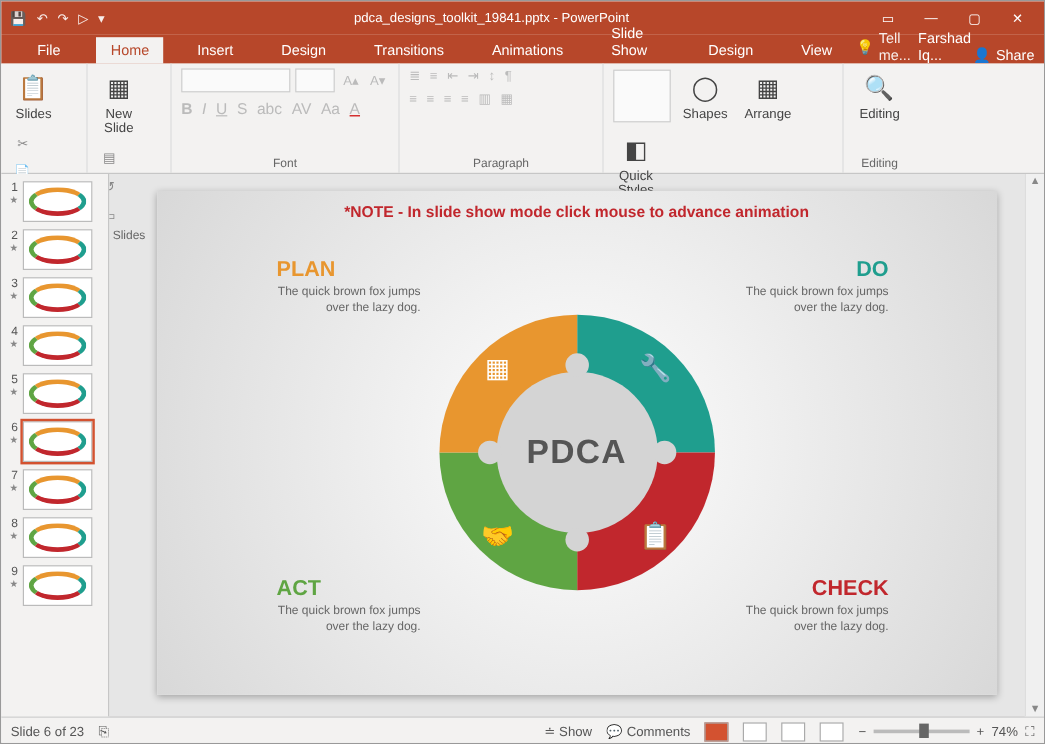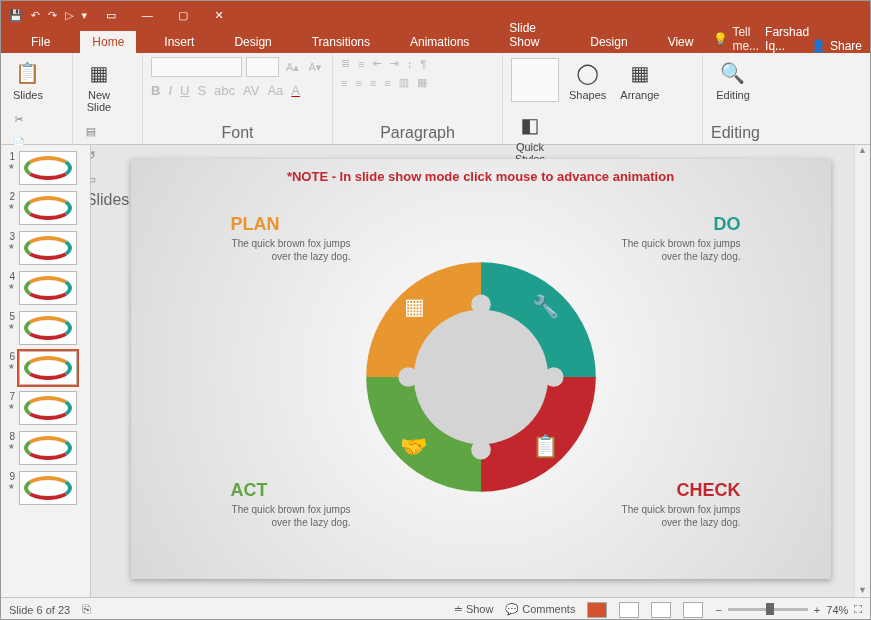--- a/index.html
+++ b/index.html
@@ -11,21 +11,21 @@
 .winbtns { display:flex; gap:4px; padding-right:6px; }
 .winbtns span { width:32px; text-align:center; cursor:pointer; }
 .tabs { height:24px; background:#b7472a; display:flex; align-items:flex-end; font-size:12px; color:#fff; }
 .tab { padding:4px 12px; cursor:pointer;margin-left:16px; }
 .tab.active { background:#f3f2f1; color:#b7472a; }
 .tab.file { padding-left:14px; padding-right:14px; }
 .tellme { margin-left:8px; display:flex; align-items:center; gap:4px; opacity:.9; }
 .share { margin-left:auto; margin-right:8px; display:flex; align-items:center; gap:4px; }
 .ribbon { height:92px; background:#f3f2f1; border-bottom:1px solid #c6c6c6; display:flex; font-size:11px; color:#444; }
 .group { border-right:1px solid #dcdcdc; padding:4px 8px 2px 8px; display:flex; flex-direction:column; justify-content:space-between; }
-.grouplabel { text-align:center; font-size:16px; color:#666; padding-top:2px; }
+.grouplabel { text-align:center; font-size:10px; color:#666; padding-top:2px; }
 .grow { display:flex; gap:6px; align-items:center; flex-wrap:wrap; }
 .bigbtn { display:flex; flex-direction:column; align-items:center; gap:2px; cursor:pointer; padding:2px 4px; }
 .bigbtn .ico { width:28px; height:28px; display:flex; align-items:center; justify-content:center; font-size:20px; }
 .smallbtn { width:20px; height:20px; display:flex; align-items:center; justify-content:center; cursor:pointer; color:#888; border:1px solid transparent; }
 .fontrow { display:flex; gap:4px; align-items:center; }
 .grayctl { color:#bbb; }
 .workspace { display:flex; height:452px; background:#e6e6e6; }
 .thumbs { width:90px; background:#f3f2f1; border-right:1px solid #c6c6c6; overflow-y:auto; padding:6px 4px; }
 .thumb { display:flex; gap:4px; margin-bottom:6px; align-items:flex-start; }
 .thumb .num { width:10px; font-size:10px; color:#555; text-align:right; }
@@ -57,20 +57,21 @@
 <body>
 
 <div class="titlebar">
   <div class="qat">
     <span>💾</span>
     <span>↶</span>
     <span>↷</span>
     <span>▷</span>
     <span>▾</span>
   </div>
+  <div class="titlecenter">pdca_designs_toolkit_19841.pptx - PowerPoint</div>
   <div class="winbtns">
     <span>▭</span>
     <span>—</span>
     <span>▢</span>
     <span>✕</span>
   </div>
 </div>
 
 <div class="tabs">
   <div class="tab file">File</div>
@@ -275,20 +276,21 @@
           <path d="M100 100 L100 18 A82 82 0 0 1 182 100 Z" fill="#1f9e8e"></path>
           <path d="M100 100 L182 100 A82 82 0 0 1 100 182 Z" fill="#c1272d"></path>
           <path d="M100 100 L100 182 A82 82 0 0 1 18 100 Z" fill="#5fa543"></path>
           <path d="M100 100 L18 100 A82 82 0 0 1 100 18 Z" fill="#e8962f"></path>
           <circle cx="100" cy="100" r="48" fill="#d4d4d4"></circle>
           <circle cx="100" cy="48" r="7" fill="#d4d4d4"></circle>
           <circle cx="152" cy="100" r="7" fill="#d4d4d4"></circle>
           <circle cx="100" cy="152" r="7" fill="#d4d4d4"></circle>
           <circle cx="48" cy="100" r="7" fill="#d4d4d4"></circle>
         </svg>
+        <div class="centertxt">PDCA</div>
         <div class="segico" style="left:58px;top:54px">▦</div>
         <div class="segico" style="right:58px;top:54px">🔧</div>
         <div class="segico" style="right:58px;bottom:54px">📋</div>
         <div class="segico" style="left:58px;bottom:54px">🤝</div>
       </div>
 
       <div class="segtxt" style="left:100px;top:55px;text-align:left;color:#e8962f">
         <div class="h">PLAN</div>
         <div class="b">The quick brown fox jumps over the lazy dog.</div>
       </div>

